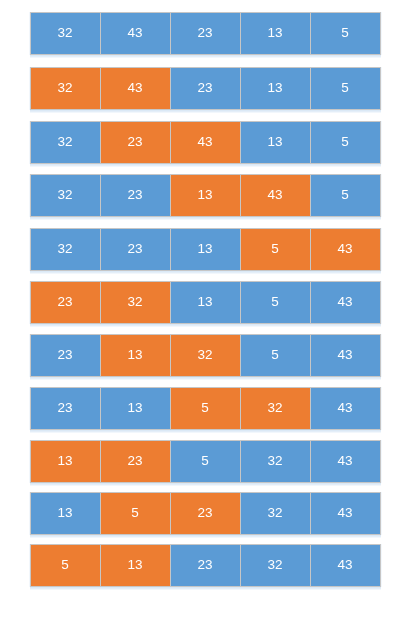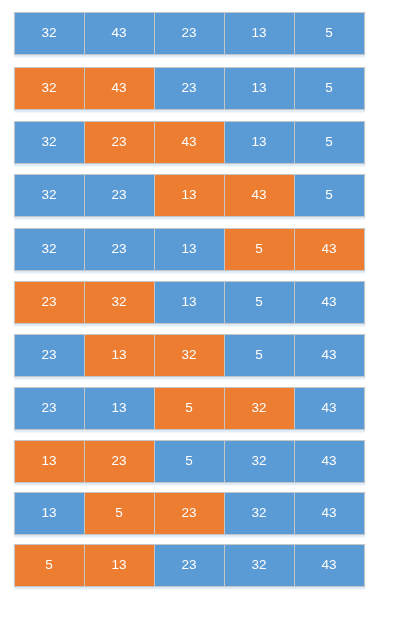--- a/index.html
+++ b/index.html
@@ -6,21 +6,21 @@
   html,body{margin:0;padding:0;}
   body{
     width:396px;height:630px;background:#ffffff;
     font-family:"Liberation Sans",sans-serif;
     -webkit-font-smoothing:antialiased;
     overflow:hidden;
   }
   #board{position:relative;width:396px;height:630px;}
   .row{
     position:absolute;
-    left:14px;
+    left:30px;
     width:351px;
     height:43px;
     box-shadow:
       -1px 0 0 rgba(91,155,213,0.079),
        1px 0 0 rgba(91,155,213,0.079),
        0 1px 0 rgba(91,155,213,0.0575),
        0 2px 0 rgba(91,155,213,0.0934),
        0 3px 0 rgba(91,155,213,0.079);
   }
   .cell{

